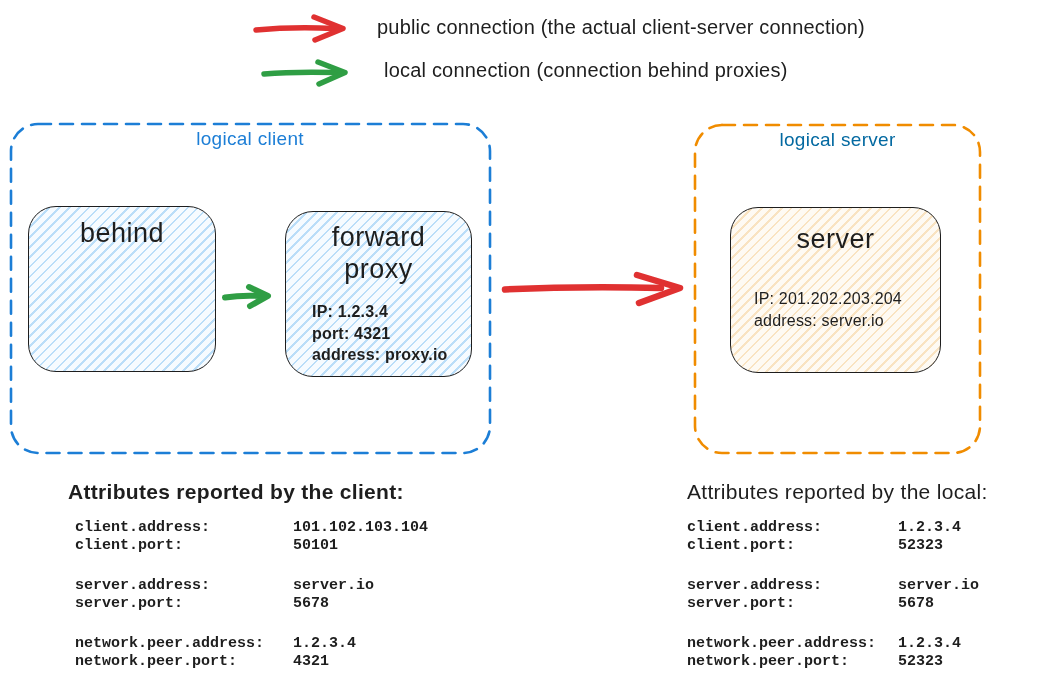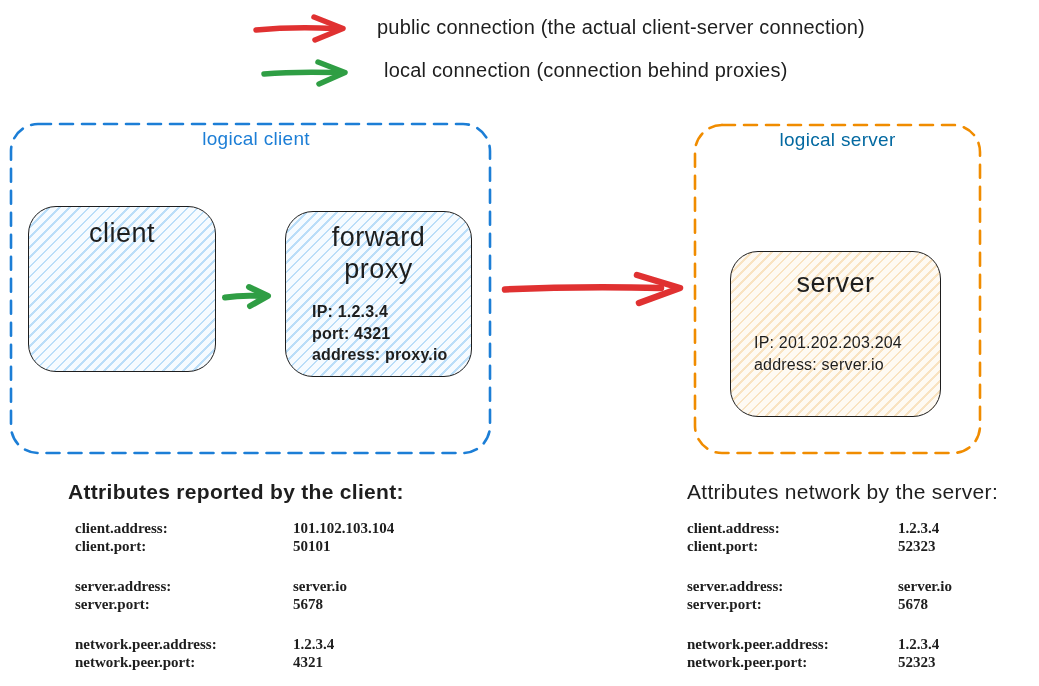--- a/index.html
+++ b/index.html
@@ -39,21 +39,20 @@
     background-color: #f6fbff;
     background-image: repeating-linear-gradient(135deg,
       rgba(147, 202, 244, 0.60) 0px, rgba(147, 202, 244, 0.60) 1.8px,
       rgba(0,0,0,0) 1.8px, rgba(0,0,0,0) 7px);
   }
   .node.orange-hatch {
     background-color: #fefaf3;
     background-image: repeating-linear-gradient(135deg,
       rgba(246, 213, 163, 0.62) 0px, rgba(246, 213, 163, 0.62) 1.8px,
       rgba(0,0,0,0) 1.8px, rgba(0,0,0,0) 7px);
-    margin-top: 44px;
   }
   .node-title {
     font-size: 27px;
     text-align: center;
     line-height: 32px;
     letter-spacing: 0.5px;
   }
   .node-lines {
     position: absolute;
     font-size: 16px;
@@ -65,21 +64,21 @@
   
   .attr-heading {
     font-size: 21px;
     letter-spacing: 0.3px;
     white-space: nowrap;
   }
   .attrs { display: block; }
   .attr-group { margin-bottom: 22px; }
   .attr-row {
     display: flex;
-    font-family: Liberation Serif, serif;
+    font-family: Liberation Mono, monospace;
     font-weight: bold;
     font-size: 15px;
     line-height: 18px;
     white-space: pre;
   }
   .attrs.left  .attr-key { width: 218px; flex: 0 0 218px; }
   .attrs.right .attr-key { width: 211px; flex: 0 0 211px; }
 
   svg { display: block; overflow: visible; }
 </style>
@@ -94,24 +93,24 @@
 
 <svg class="abs" style="left:258px; top:59px;" width="100" height="30">
   <path d="M6 15 C 34 12.5, 58 13, 78 13.5" fill="none" stroke="#2f9e44" stroke-width="5.5" stroke-linecap="round"></path>
   <path d="M60 3 L 87 13.5 L 61 25" fill="none" stroke="#2f9e44" stroke-width="5.5" stroke-linecap="round" stroke-linejoin="round"></path>
 </svg>
 <div class="abs legend-label" style="left:384px; top:59px;">local connection (connection behind proxies)</div>
 
 <svg class="abs" style="left:8px; top:121px;" width="486" height="336">
   <rect x="3" y="3" width="479" height="329" rx="27" ry="27" fill="none" stroke="#1c7ed6" stroke-width="2.6" stroke-dasharray="13 9" stroke-linecap="round"></rect>
 </svg>
-<div class="abs logical-label blue" style="left:16px; top:128px; width:480px;">logical client</div>
+<div class="abs logical-label blue" style="left:10px; top:128px; width:480px;">logical client</div>
 
 <div class="abs node blue-hatch" style="left:28px; top:206px; width:188px; height:166px;">
-  <div class="node-title" style="margin-top:10px;">client</div>
+  <div class="node-title" style="margin-top:10px;">behind</div>
 </div>
 
 <svg class="abs" style="left:220px; top:282px;" width="58" height="28">
   <path d="M5 15.5 C 18 13.5, 30 13.5, 40 14" fill="none" stroke="#2f9e44" stroke-width="6" stroke-linecap="round"></path>
   <path d="M29 5 L 48 14 L 30 24" fill="none" stroke="#2f9e44" stroke-width="6" stroke-linecap="round" stroke-linejoin="round"></path>
 </svg>
 
 <div class="abs node blue-hatch" style="left:285px; top:211px; width:187px; height:166px;">
   <div class="node-title" style="margin-top:9px; padding:0 34px;">forward proxy</div>
   <div class="node-lines" style="left:26px; top:89px;font-weight:bold;">
@@ -167,21 +166,21 @@
       <span class="attr-key">network.peer.address:</span>
       <span class="attr-value">1.2.3.4</span>
     </div>
     <div class="attr-row">
       <span class="attr-key">network.peer.port:</span>
       <span class="attr-value">4321</span>
     </div>
   </div>
 </div>
 
-<div class="abs attr-heading" style="left:687px; top:480px;">Attributes network by the server:</div>
+<div class="abs attr-heading" style="left:687px; top:480px;">Attributes reported by the local:</div>
 
 <div class="abs attrs right" style="left:687px; top:519px;">
   <div class="attr-group">
     <div class="attr-row">
       <span class="attr-key">client.address:</span>
       <span class="attr-value">1.2.3.4</span>
     </div>
     <div class="attr-row">
       <span class="attr-key">client.port:</span>
       <span class="attr-value">52323</span>

